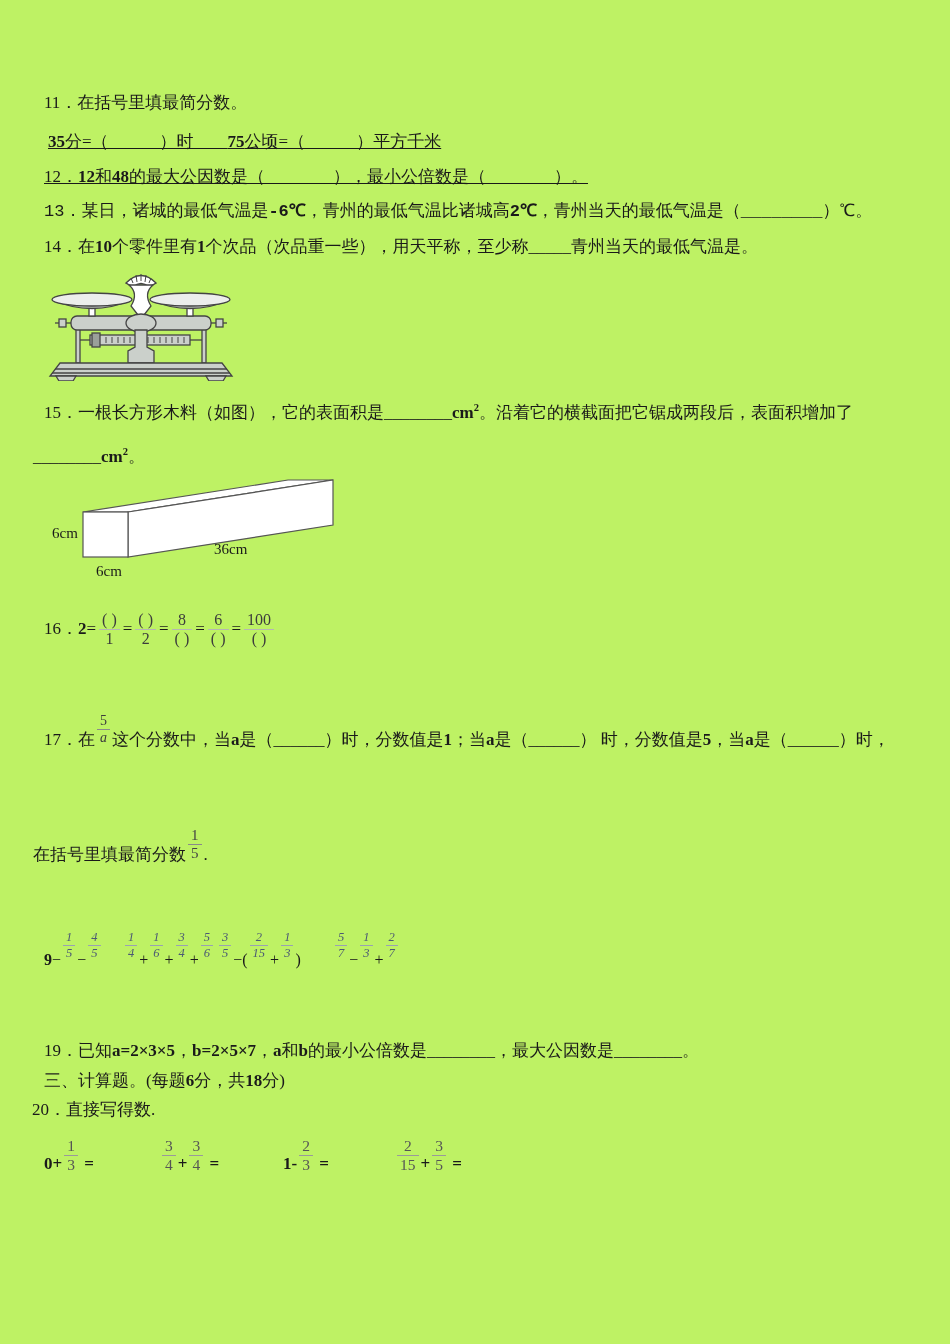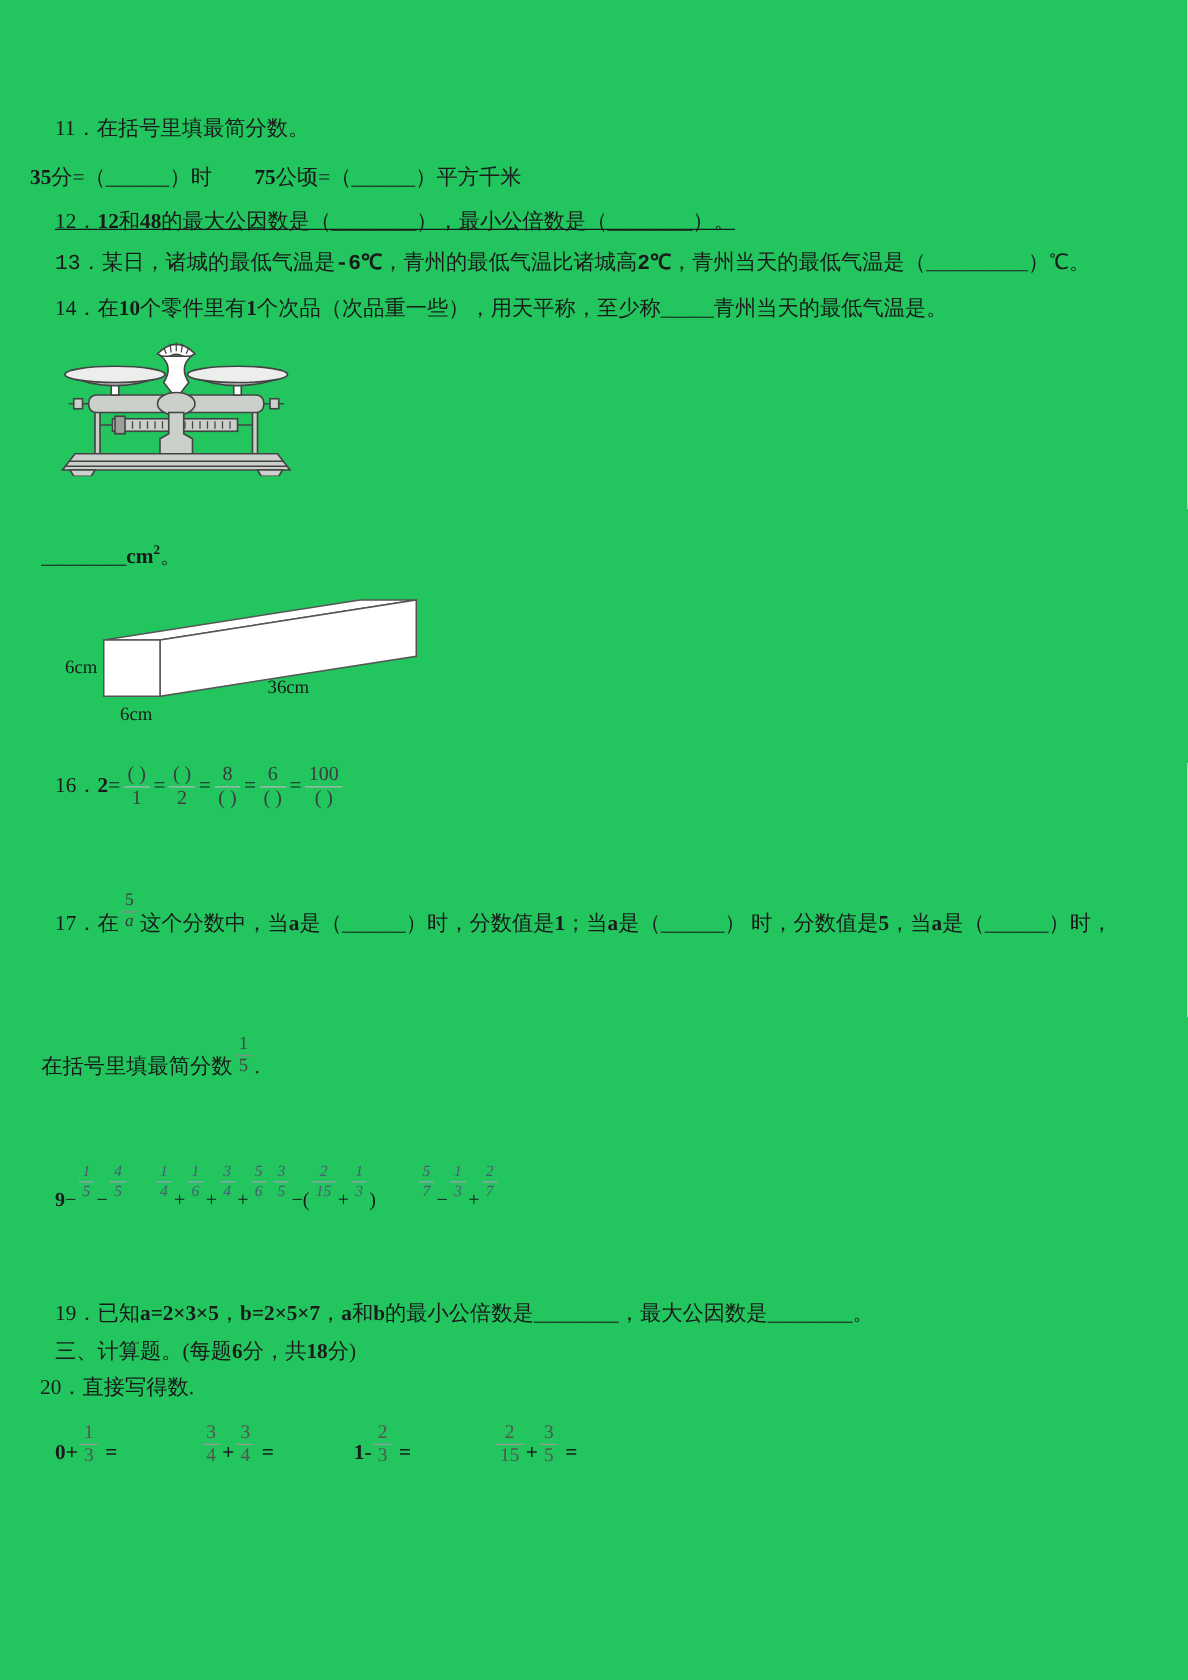--- a/index.html
+++ b/index.html
@@ -1,17 +1,17 @@
 <!DOCTYPE html>
 <html><head>
 <meta charset="utf-8">
 <style>
   html,body{margin:0;padding:0;background:#ffffff;}
   #page{
-    position:relative;width:950px;height:1344px;background:#22c55e;
+    position:relative;width:950px;height:1344px;background:#bef264;
     font-family:"Liberation Serif","DejaVu Serif",serif;
     color:#1a1a1a;font-size:17px;overflow:hidden;
   }
   .line{position:absolute;white-space:pre-wrap;line-height:1.35;}
   .b{font-weight:bold;}
   sup{font-size:0.62em;}
   
   .frac{display:inline-block;text-align:center;line-height:1.02;vertical-align:middle;margin:0 2px;}
   .frac .fn{display:block;border-bottom:1.4px solid #8a8a8a;padding:0 3px 1px 3px;}
   .frac .fd{display:block;padding:1px 3px 0 3px;}
@@ -32,21 +32,21 @@
   .expr20 .frac{font-size:15.5px;color:#555555;vertical-align:-0.08em;margin:0 2px;}
   .expr20 .frac .fn{border-color:#9a9a9a;}
   svg text{font-family:"Liberation Serif","DejaVu Serif",serif;fill:#1a1a1a;}
 </style>
 </head>
 <body>
 
 <div id="page">
 
   <div class="line" style="left:44px;top:92px;"><span class="">11．在括号里填最简分数。</span></div>
-  <div class="line" style="left:24px;top:131px;"><span class="b">35</span><span class="">分=（______）时　　</span><span class="b">75</span><span class="">公顷=（______）平方千米</span></div>
+  <div class="line" style="left:48px;top:131px;text-decoration:underline;"><span class="b">35</span><span class="">分=（______）时　　</span><span class="b">75</span><span class="">公顷=（______）平方千米</span></div>
   <div class="line" style="left:44px;top:166px;text-decoration:underline;"><span class="">12．</span><span class="b">12</span><span class="">和</span><span class="b">48</span><span class="">的最大公因数是（________），最小公倍数是（________）。</span></div>
   <div class="line" style="left:44px;top:201px;font-family:Liberation Mono, monospace;"><span class="">13．某日，诸城的最低气温是</span><span class="b">-6℃</span><span class="">，青州的最低气温比诸城高</span><span class="b">2℃</span><span class="">，青州当天的最低气温是（________）℃。</span></div>
   <div class="line" style="left:44px;top:236px;"><span class="">14．在</span><span class="b">10</span><span class="">个零件里有</span><span class="b">1</span><span class="">个次品（次品重一些），用天平称，至少称</span><span class="">_____</span><span class="">青州当天的最低气温是。</span></div>
 
   <svg style="position:absolute;left:46px;top:269px;" width="190" height="112" viewBox="0 0 190 112">
     <g stroke="#444444" stroke-width="1.3" fill="#cbd0cb">
 
       <path d="M80,14 Q95,-1 110,14 L103,18 Q95,11 87,18 Z" fill="#ffffff"></path>
       <line x1="85" y1="9" x2="87" y2="14" stroke-width="1"></line>
       <line x1="90" y1="6" x2="91" y2="13" stroke-width="1"></line>
@@ -108,21 +108,22 @@
       <g>
         <path d="M14,94 L176,94 L186,107 L4,107 Z"></path>
         <line x1="9" y1="100" x2="181" y2="100"></line>
         <line x1="6" y1="104" x2="184" y2="104"></line>
         <path d="M10,107 L30,107 L27,112 L13,112 Z"></path>
         <path d="M160,107 L180,107 L177,112 L163,112 Z"></path>
       </g>
     </g>
   </svg>
 
-  <div class="line" style="left:33px;top:434px;"><span class="">________</span><span class="b">cm</span><sup class="b">2</sup><span class="">。</span></div>
+  <div class="line" style="left:44px;top:401px;width:870px;"><span class="">15．一根长方形木料（如图），它的表面积是________</span><span class="b">cm</span><sup class="b">2</sup><span class="">。沿着它的横截面把它锯成两段后，表面积增加了</span></div>
+  <div class="line" style="left:33px;top:445px;"><span class="">________</span><span class="b">cm</span><sup class="b">2</sup><span class="">。</span></div>
 
   <svg style="position:absolute;left:48px;top:472px;" width="310" height="115" viewBox="0 0 310 115">
     <g stroke="#555555" stroke-width="1.2" fill="#ffffff">
       <polygon points="35,40 80,40 285,8 240,8"></polygon>
       <polygon points="80,40 285,8 285,53 80,85"></polygon>
       <rect x="35" y="40" width="45" height="45"></rect>
     </g>
     <text x="4" y="66" font-size="15">6cm</text>
     <text x="48" y="104" font-size="15">6cm</text>
     <text x="166" y="82" font-size="15">36cm</text>

